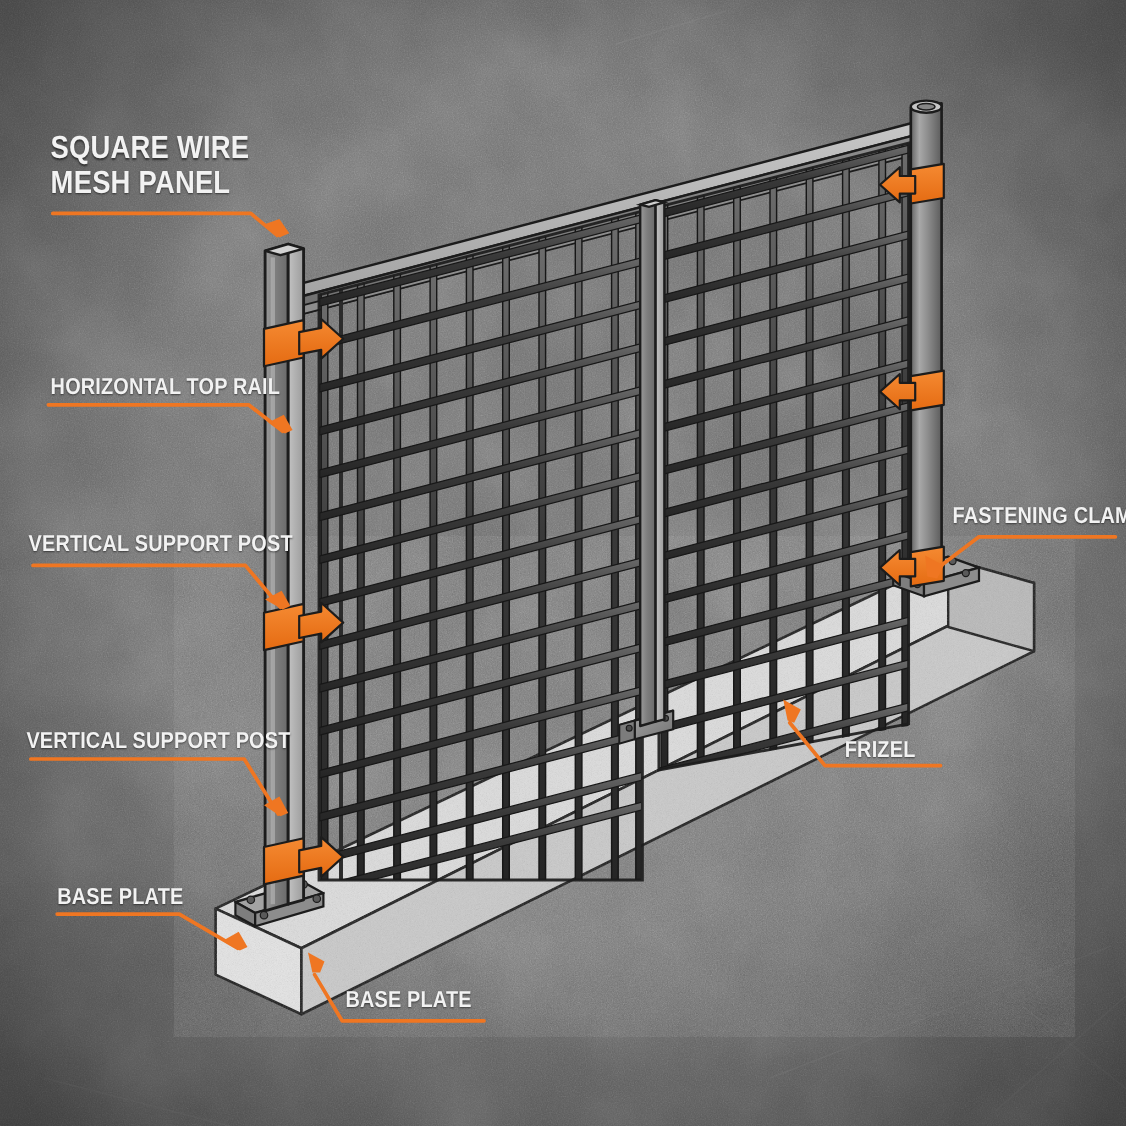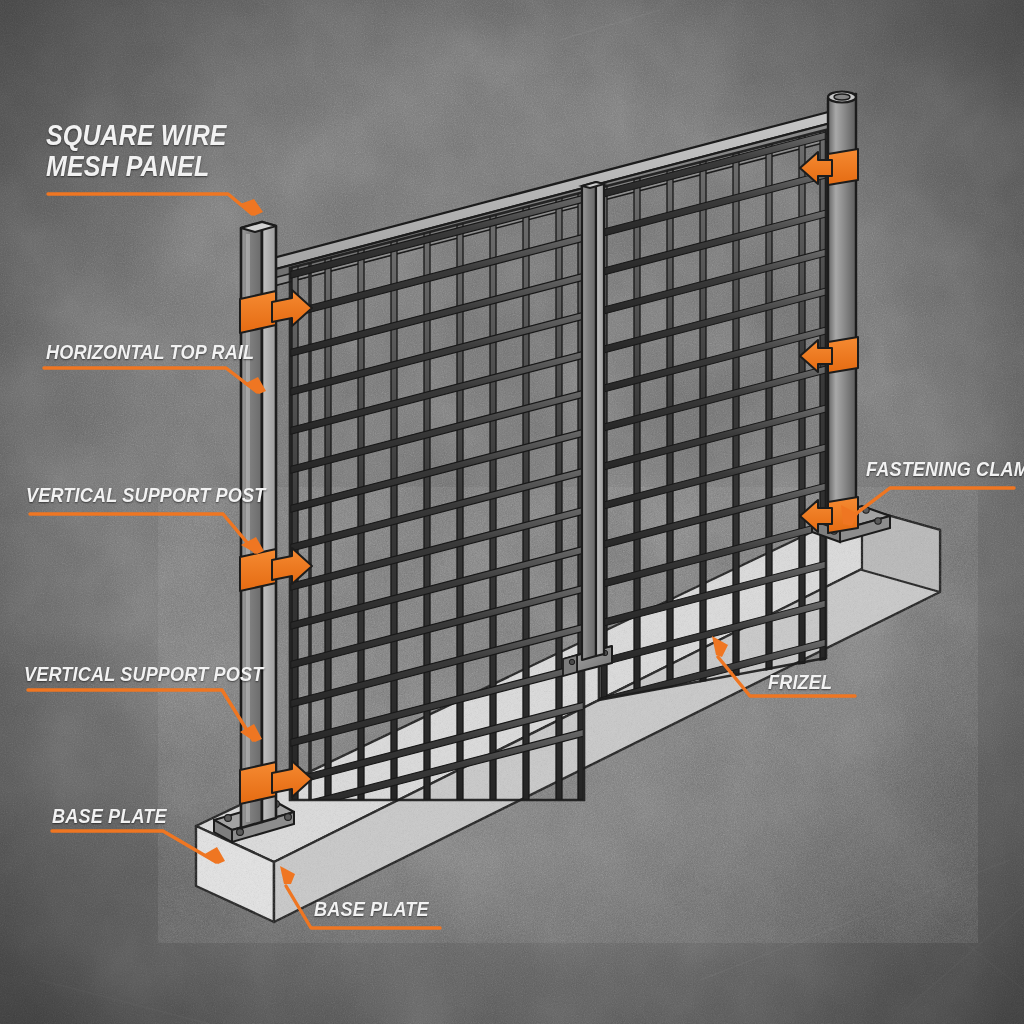--- a/index.html
+++ b/index.html
@@ -1,20 +1,19 @@
 <!DOCTYPE html>
 <html><head>
 <meta charset="utf-8">
 <style>
   html,body{margin:0;padding:0;background:#2a2a2a;}
   #stage{
     position:relative;width:1024px;height:1024px;overflow:hidden;
     font-family:"Liberation Sans", sans-serif;
     background:#6d6d6d;
-    font-style:italic;
   }
   #stage svg{position:absolute;left:0;top:0;}
   .lbl{
     position:absolute;
     color:#f2f2f2;
     font-weight:700;
     font-size:21px;
     letter-spacing:.2px;
     line-height:1;
     white-space:nowrap;

